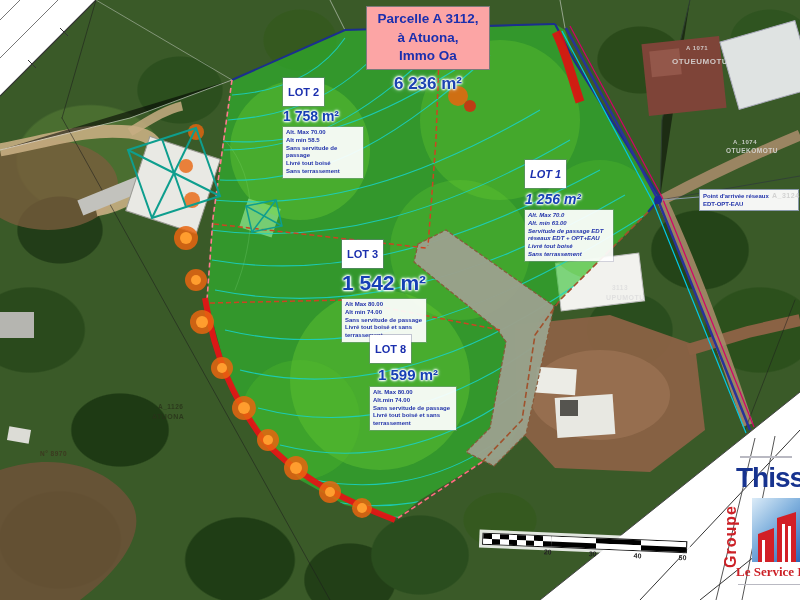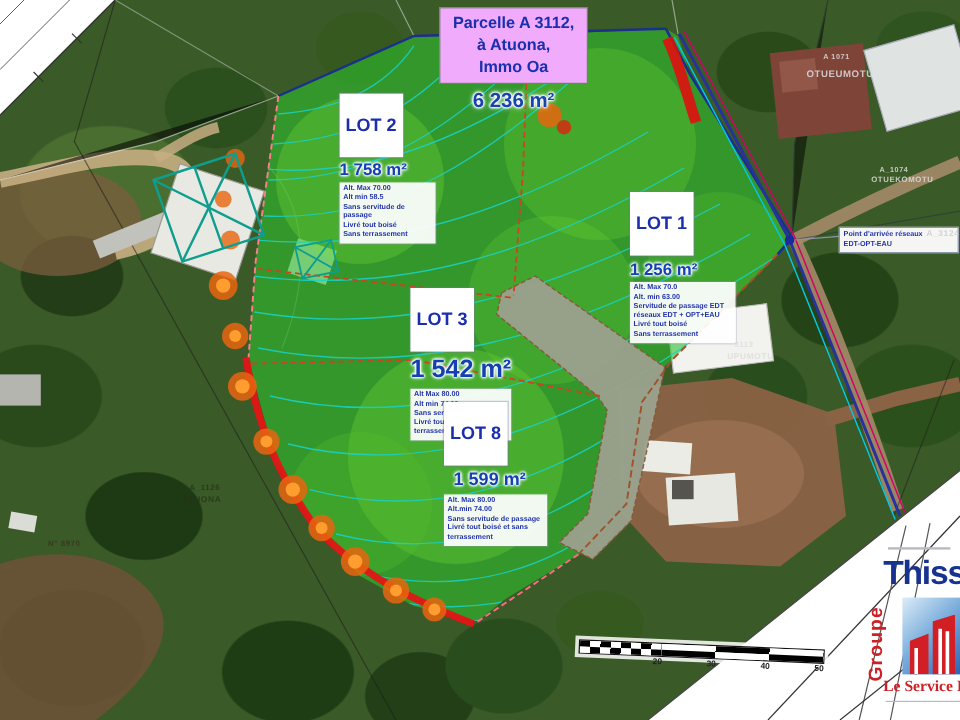--- a/index.html
+++ b/index.html
@@ -24,27 +24,27 @@
       radial-gradient(70px 55px at 640px 60px,#2a4a1a 60%,transparent 62%),
       radial-gradient(120px 90px at 90px 160px,#4a6e30 60%,transparent 62%),
       radial-gradient(60px 45px at 500px 520px,#35591f 60%,transparent 62%),
       radial-gradient(75px 60px at 350px 580px,#223f17 60%,transparent 62%),
       radial-gradient(65px 50px at 770px 40px,#2f5420 60%,transparent 62%);}
 
   svg{position:absolute;inset:0;}
 
   
   .maplabel{position:absolute;color:#1b2fae;font-weight:bold;}
-  .titlebox{position:absolute;left:366px;top:6px;width:122px;height:62px;background:#f0abfc;
+  .titlebox{position:absolute;left:366px;top:6px;width:122px;height:62px;background:#fca5a5;
     border:1px solid #7a7a7a;color:#1b2fae;font-weight:bold;font-size:13.5px;line-height:1.4;
     text-align:center;display:flex;flex-direction:column;justify-content:center;}
   .totalarea{position:absolute;left:368px;top:74px;width:120px;text-align:center;
     color:#1b43b0;font-weight:bold;font-size:17px;
     text-shadow:-1px 0 2px #fff,1px 0 2px #fff,0 -1px 2px #fff,0 1px 2px #fff,0 0 5px #cfe;}
-  .lotname{background:#fff;display:inline-block;padding:18px 5px;font-size:15px;
+  .lotname{background:#fff;display:inline-block;padding:8px 5px;font-size:11px;
     font-weight:bold;color:#1b2fae;box-shadow:0 0 0 1px rgba(120,120,160,.4);}
   .lotarea{font-weight:bold;color:#1540b4;
     text-shadow:-1px 0 2px #fff,1px 0 2px #fff,0 -1px 2px #fff,0 1px 2px #fff,0 0 4px #bff;}
   .lotdetails{background:rgba(255,255,255,.93);color:#2233aa;font-size:6px;line-height:1.3;
     padding:2px 3px;white-space:pre-line;box-shadow:0 0 0 1px rgba(150,150,180,.35);}
   .cad{position:absolute;font-size:7px;color:#ddd;letter-spacing:.5px;font-weight:bold;opacity:.85;text-align:center;}
   .netbox{position:absolute;left:699px;top:189px;width:92px;background:rgba(255,255,255,.95);
     border:1px solid #8899aa;color:#2233aa;font-size:6px;line-height:1.35;padding:2px 3px;
     white-space:pre-line;font-weight:bold;}
 
@@ -258,21 +258,21 @@
   <div class="maplabel" style="left:283px;top:78px;">
     <span class="lotname">LOT 2</span>
     <div class="lotarea" style="font-size:14px;margin-top:2px;">1 758 m²</div>
     <div class="lotdetails" style="width:74px;margin-top:3px;">Alt. Max 70.00
 Alt min 58.5
 Sans servitude de passage
 Livré tout boisé
 Sans terrassement</div>
   </div>
 
-  <div class="maplabel" style="left:525px;top:160px;">
+  <div class="maplabel" style="left:525px;top:160px;font-style:italic;">
     <span class="lotname">LOT 1</span>
     <div class="lotarea" style="font-size:14px;margin-top:3px;">1 256 m²</div>
     <div class="lotdetails" style="width:82px;margin-top:3px;">Alt. Max 70.0
 Alt. min 63.00
 Servitude de passage EDT
 réseaux EDT + OPT+EAU
 Livré tout boisé
 Sans terrassement</div>
   </div>
 

